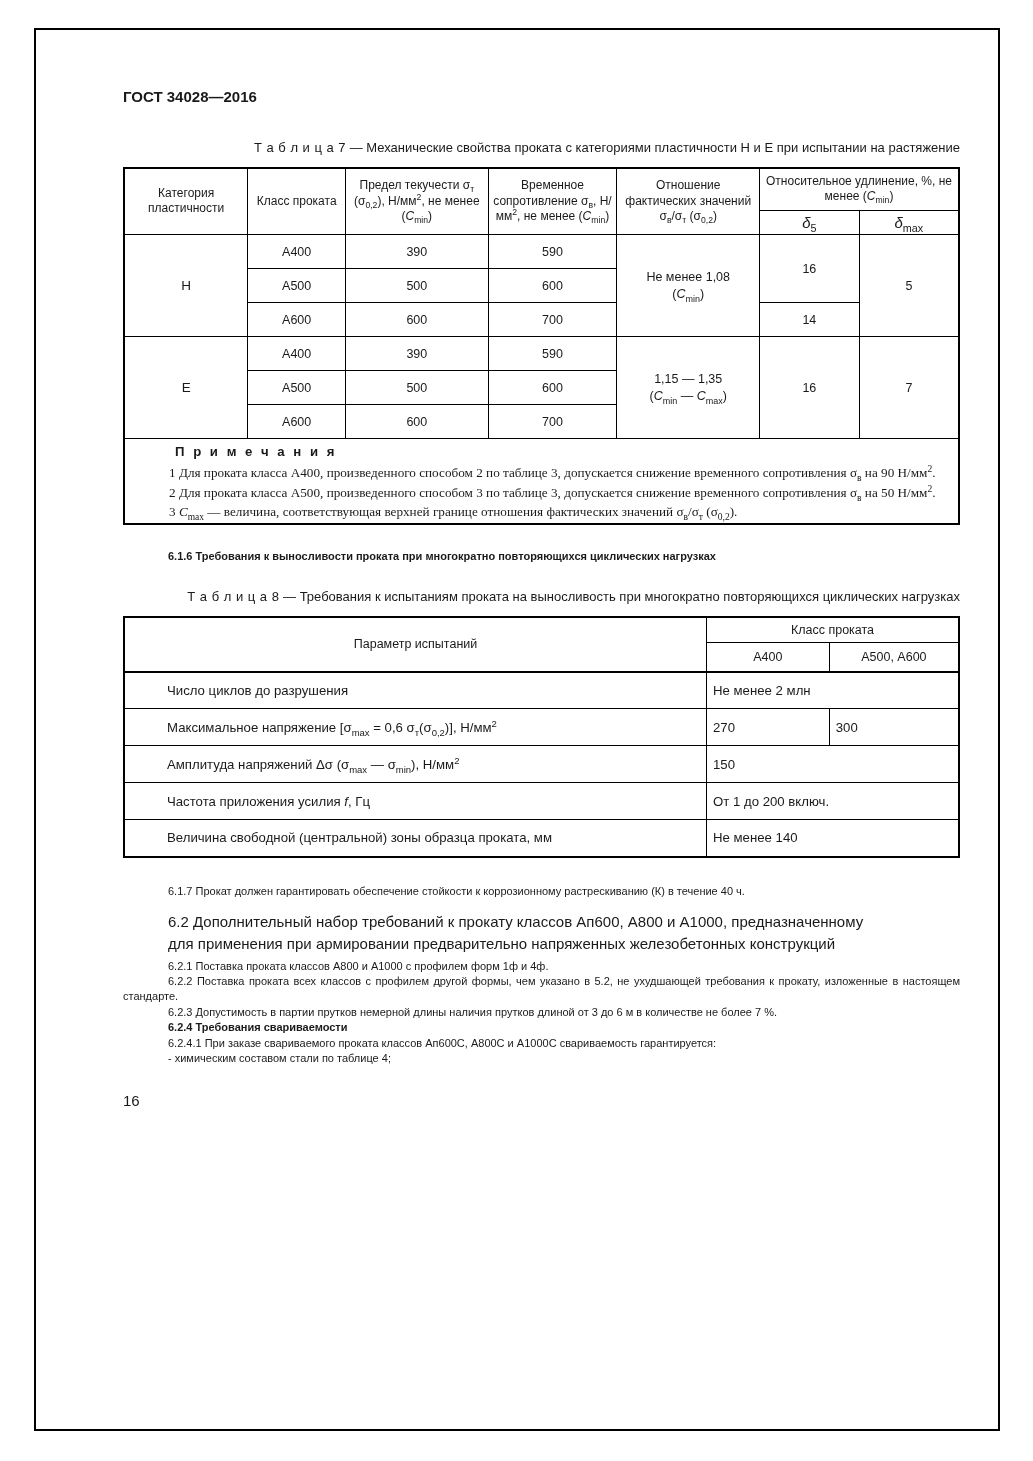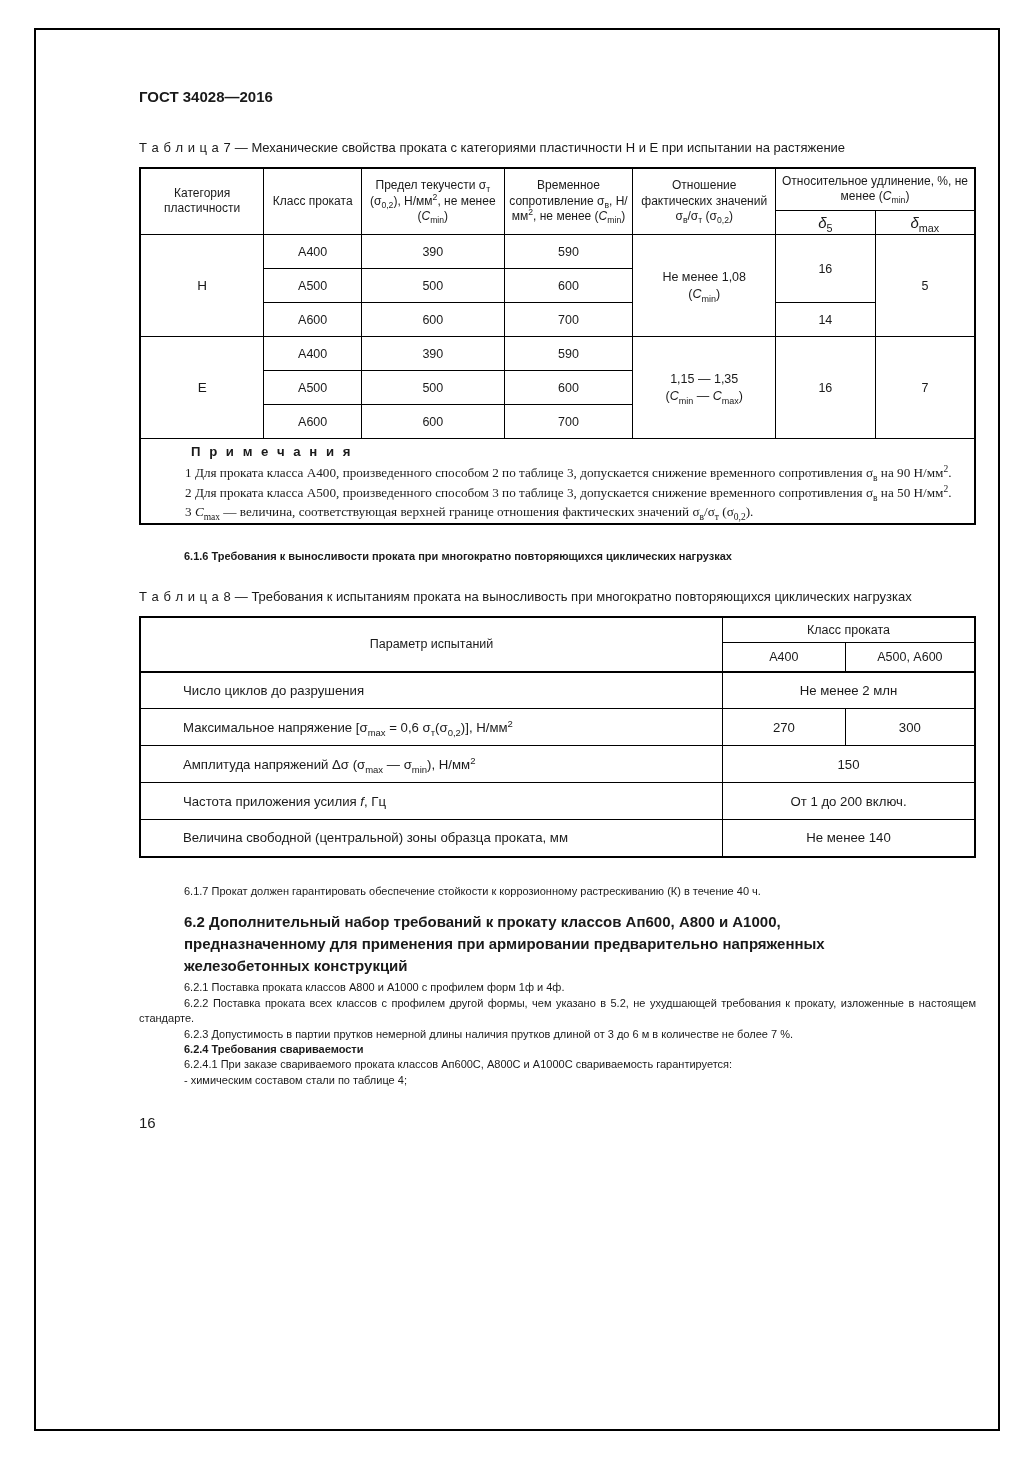--- a/index.html
+++ b/index.html
@@ -5,55 +5,55 @@
   * { margin:0; padding:0; box-sizing:border-box; }
   html,body { background:#e8e8e8; }
   .page {
     position:relative; width:1033px; height:1461px; background:#ffffff;
     font-family:"Liberation Sans", sans-serif; color:#1a1a1a; margin:0 auto; overflow:hidden;
   }
   .frame {
     position:absolute; left:34px; top:28px; right:33px; bottom:30px;
     border:2px solid #000; pointer-events:none;
   }
-  .content { position:absolute; left:139px; top:88px; width:837px; }
+  .content { position:absolute; left:123px; top:88px; width:837px; }
 
   .doc-header { font-weight:bold; font-size:15px; margin-bottom:34px; }
 
-  .tcap { font-size:13px; line-height:1.35; margin-bottom:10px; text-align:left; }
+  .tcap { font-size:13px; line-height:1.35; margin-bottom:10px; text-align:right; }
   .cap-label { letter-spacing:0.5px; }
 
   table { border-collapse:collapse; width:100%; }
   .t7 { border:2px solid #000; font-size:12.5px; text-align:center; margin-bottom:24px; }
   .t7 th, .t7 td { border:1px solid #000; }
   .t7 th { font-weight:normal; font-size:12px; line-height:1.3; padding:5px 4px; vertical-align:middle; }
   .t7 th.th-sub { height:24px; padding:2px; font-size:15px; }
   .t7 td { height:34px; vertical-align:middle; padding:2px 4px; line-height:1.3; }
   .t7 td.cat { font-size:13.5px; }
   sub, sup { font-size:0.72em; line-height:0; }
 
   .notes-cell { text-align:left; height:auto !important; padding:7px 10px 12px 10px; font-size:13.2px; }
   .notes-title { font-weight:bold; letter-spacing:2.5px; margin:2px 0 3px 46px; font-size:13.2px; }
   .note { text-align:justify; text-indent:40px; line-height:1.45;font-family:Liberation Serif, serif; }
 
   .para { font-size:11px; line-height:1.4; text-align:justify; text-indent:45px; }
   .para.bold { font-weight:bold; }
-  .h62 { font-weight:bold; font-size:15px; line-height:1.45; text-align:left;
+  .h62 { font-weight:normal; font-size:15px; line-height:1.45; text-align:left;
          margin:12px 0 4px 45px; width:700px; }
   .spacer-t { height:24px; }
 
   .t8 { border:2px solid #000; font-size:13.2px; margin-bottom:26px; }
   .t8 th, .t8 td { border:1px solid #000; }
   .t8 thead { border-bottom:2px solid #000; }
   .t8 th { font-weight:normal; font-size:12.5px; padding:4px 6px; text-align:center; vertical-align:middle; }
   .t8 th.h-cls { height:26px; }
   .t8 th.h-sub { height:29px; }
   .t8 td { height:37px; vertical-align:middle; line-height:1.3; }
   .t8 td.param { text-align:left; padding:2px 10px 2px 42px; }
-  .t8 td.val { text-align:center; padding:2px 6px;margin-top:28px; }
+  .t8 td.val { text-align:left; padding:2px 6px;margin-top:28px; }
 
   .page-number { font-size:15px; margin-top:26px; }
 </style>
 </head>
 <body>
 
 <div class="page">
   <div class="frame"></div>
 
   <div class="content">

